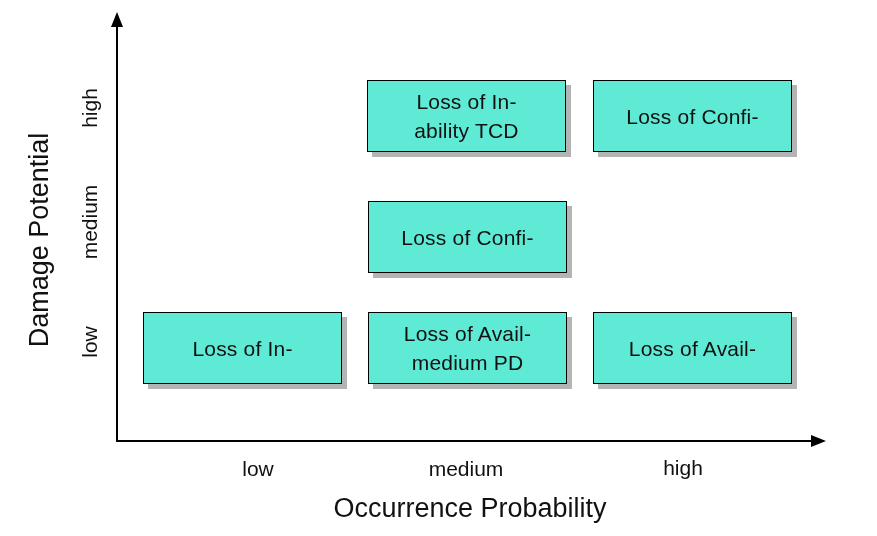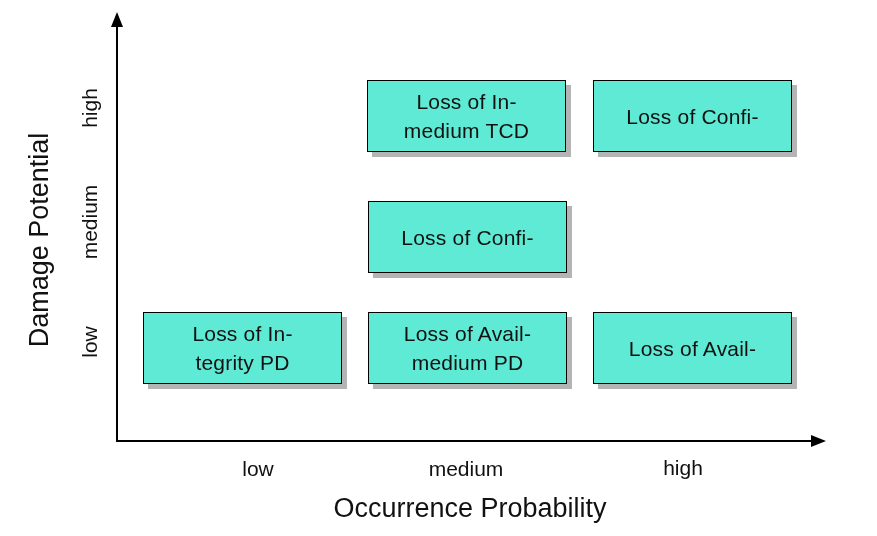--- a/index.html
+++ b/index.html
@@ -115,34 +115,33 @@
   <div class="ytick" style="left:90px; top:108px;">high</div>
   <div class="ytick" style="left:90px; top:222px;">medium</div>
   <div class="ytick" style="left:90px; top:342px;">low</div>
 
   <div class="xtick" style="left:258px; top:469px;">low</div>
   <div class="xtick" style="left:466px; top:469px;">medium</div>
   <div class="xtick" style="left:683px; top:468px;">high</div>
 
   <div class="node" style="left:367px; top:80px;">
     <span>Loss of In-</span>
-    <span>medium TCD</span>
+    <span>ability TCD</span>
   </div>
 
   <div class="node" style="left:593px; top:80px;">
     <span>Loss of Confi-</span>
   </div>
 
   <div class="node" style="left:368px; top:201px;">
     <span>Loss of Confi-</span>
   </div>
 
   <div class="node" style="left:143px; top:312px;">
     <span>Loss of In-</span>
-    <span>tegrity PD</span>
   </div>
 
   <div class="node" style="left:368px; top:312px;">
     <span>Loss of Avail-</span>
     <span>medium PD</span>
   </div>
 
   <div class="node" style="left:593px; top:312px;">
     <span>Loss of Avail-</span>
   </div>

